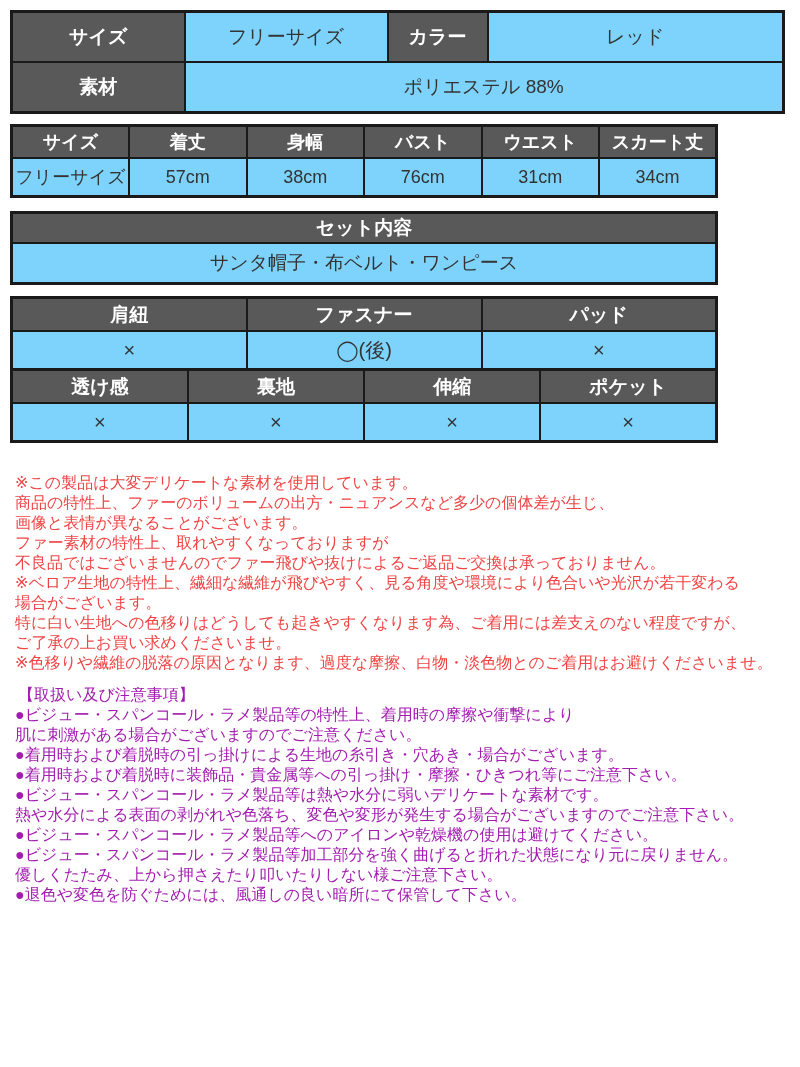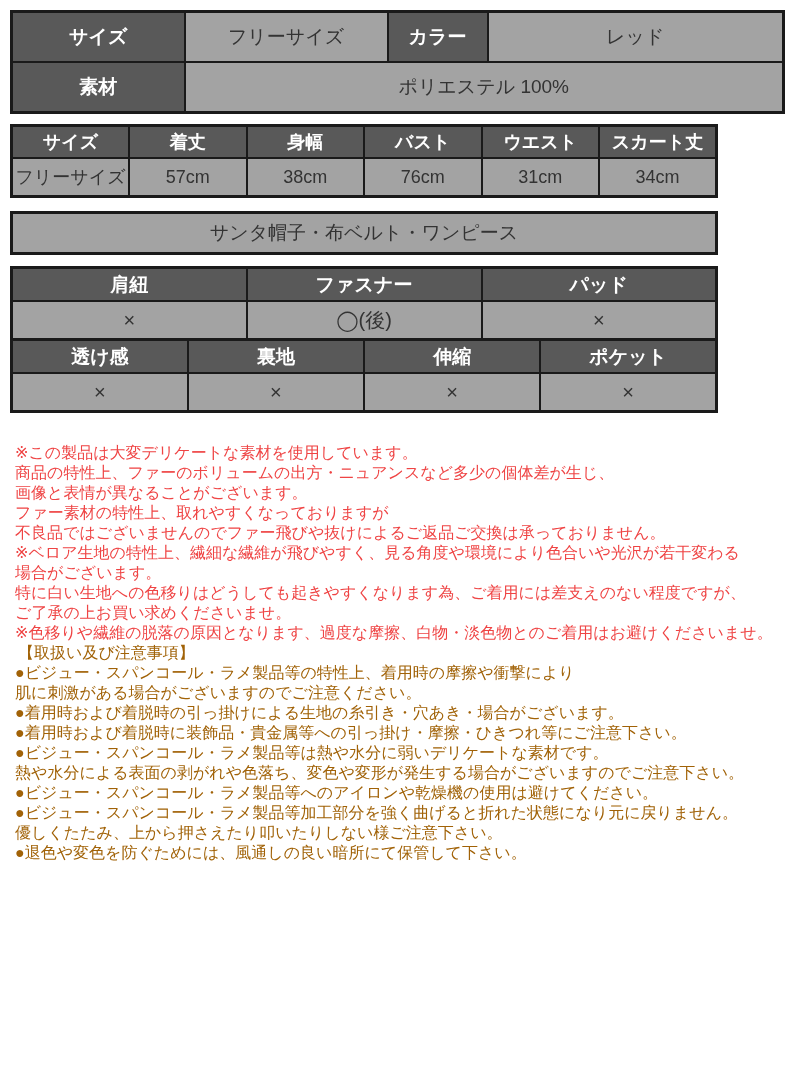--- a/index.html
+++ b/index.html
@@ -35,43 +35,44 @@
     white-space: nowrap;
   }
   table { border: 3px solid #1a1a1a; }
   th {
     background: #595959;
     color: #ffffff;
     font-weight: bold;
     font-size: 19px;
   }
   td {
-    background: #a3a3a3;
+    background: #7dd3fc;
     color: #333333;
     font-size: 19px;
   }
   .spec th, .spec td { height: 48px; }
   .measure th  { height: 30px; font-size: 18px; }
   .measure td  { height: 36px; font-size: 18px; }
   .set th      { height: 28px; }
   .set td      { height: 38px; }
   .features-a th, .features-b th { height: 31px; }
   .features-a td, .features-b td { height: 36px; font-size: 20px; }
   .notes {
     margin-top: 30px;
     padding: 0 5px;
     font-size: 16px;
     line-height: 20px;
     color: #ef4444;
   }
   .care {
+    margin-top: 12px;
     padding: 0 5px;
     font-size: 16px;
     line-height: 20px;
-    color: #a16207;
+    color: #a21caf;
   }
   .care .care-title { margin-left: 3px; }
   .notes div, .care div { white-space: nowrap; }
 </style>
 </head>
 <body>
 
 <div class="page">
 
   <table class="spec">
@@ -83,21 +84,21 @@
       </colgroup>
     <tbody>
         <tr>
       <th>サイズ</th>
       <td>フリーサイズ</td>
       <th>カラー</th>
       <td>レッド</td>
     </tr>
     <tr>
       <th>素材</th>
-      <td colspan="3">ポリエステル 100%</td>
+      <td colspan="3">ポリエステル 88%</td>
     </tr>
   </tbody>
     </table>
 
   <table class="measure">
     <tbody>
         <tr>
       <th>サイズ</th>
       <th>着丈</th>
       <th>身幅</th>
@@ -111,20 +112,23 @@
       <td>38cm</td>
       <td>76cm</td>
       <td>31cm</td>
       <td>34cm</td>
     </tr>
   </tbody>
     </table>
 
   <table class="set">
     <tbody>
+        <tr>
+      <th>セット内容</th>
+    </tr>
     <tr>
       <td>サンタ帽子・布ベルト・ワンピース</td>
     </tr>
   </tbody>
     </table>
 
   <table class="features-a">
     <tbody>
         <tr>
       <th>肩紐</th>

